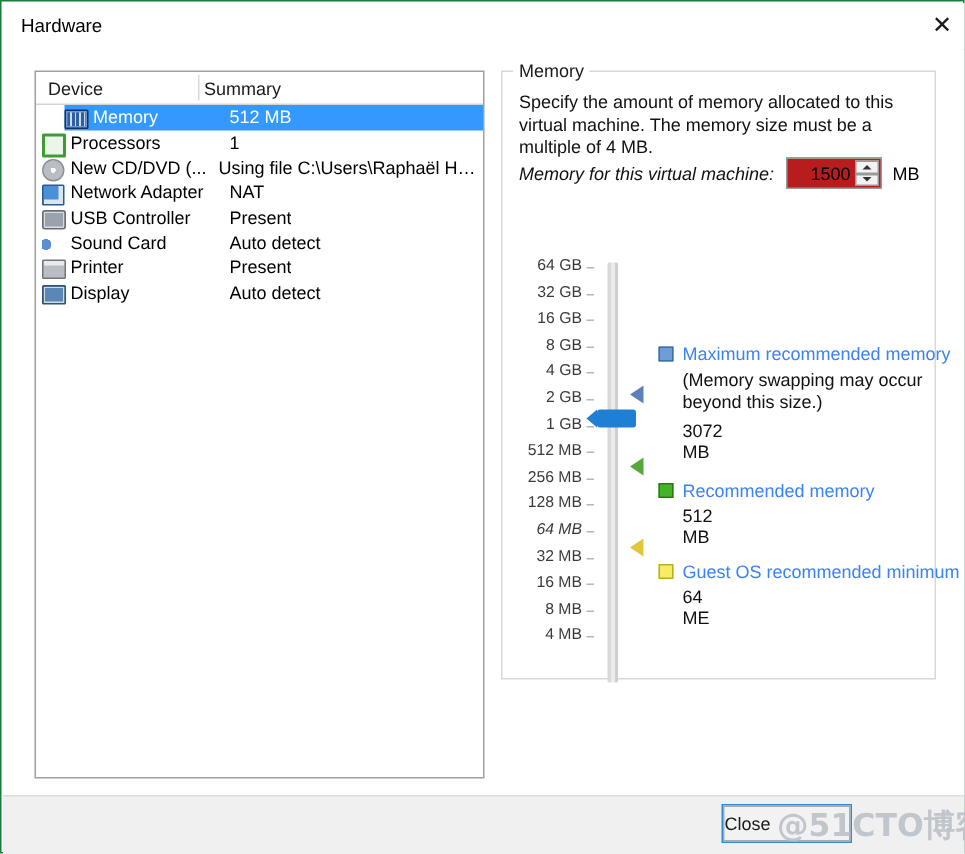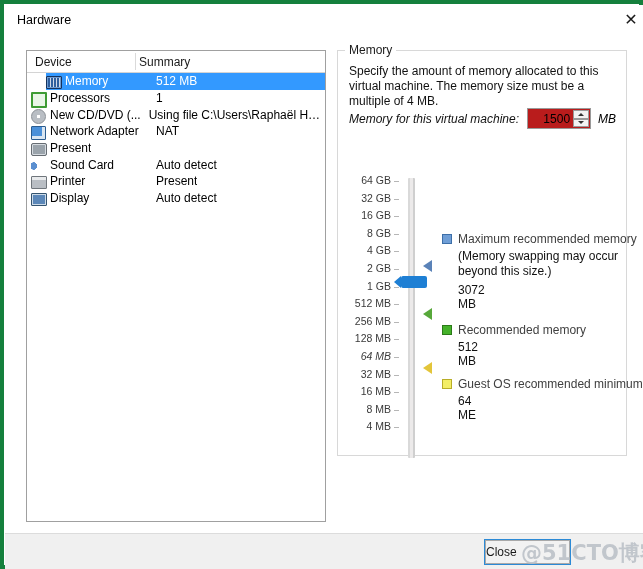--- a/index.html
+++ b/index.html
@@ -7,21 +7,21 @@
     width:643px;height:569px;
     background:#ffffff;
     font-family:"Liberation Sans","DejaVu Sans",sans-serif;
     font-size:12px;color:#000;
     overflow:hidden;
     -webkit-font-smoothing:antialiased;
   }
   .window{
     position:absolute;left:0;top:0;width:643px;height:569px;
     box-sizing:border-box;
-    border:4px solid #15803d;
+    border:1px solid #15803d;
     background:#ffffff;
     padding-left:44px;
   }
   
   .titlebar{
     position:absolute;left:1px;top:1px;width:641px;height:31px;
     background:#ffffff;
   }
   .title-text{
     position:absolute;left:12px;top:8px;
@@ -139,21 +139,21 @@
     display:flex;flex-direction:column;
   }
   .spin-b{
     flex:1;border:1px solid #9a9a9a;background:#f3f3f3;
     display:flex;align-items:center;justify-content:center;
     box-sizing:border-box;
   }
   .spin-b .ar{width:0;height:0;border-left:3px solid transparent;border-right:3px solid transparent;}
   .spin-b.up .ar{border-bottom:3px solid #333;}
   .spin-b.dn .ar{border-top:3px solid #333;}
-  .mem-unit{font-size:12px;margin-left:7px;font-style:italic;}
+  .mem-unit{font-size:12px;margin-left:7px;}
   
   .scale{position:absolute;left:334px;top:138px;width:80px;height:290px;}
   .stick{position:absolute;font-size:10.5px;color:#3a3a3a;text-align:right;
      width:52px;left:0;white-space:nowrap;}
   .stickmark{position:absolute;left:55px;width:5px;height:1px;background:#b6b6b6;}
   .track{
     position:absolute;left:403px;top:142px;width:7px;height:280px;
     background:linear-gradient(90deg,#d9d9d9 0 2px,#eceaea 2px 5px,#cfcfcf 5px 7px);
     border-radius:1px;
   }
@@ -177,21 +177,21 @@
   
   .legend{position:absolute;left:437px;top:196px;width:180px;}
   .lg-block{position:absolute;left:0;}
   .lg-sw{
     position:absolute;left:0;top:2px;width:10px;height:10px;
     box-sizing:border-box;border:1px solid #6a6a6a;
   }
   .lg-sw.blue{background:#6f9ed6;border-color:#3d6fa8;}
   .lg-sw.green{background:#45b22a;border-color:#2b7a18;}
   .lg-sw.yellow{background:#f3ee66;border-color:#b8ad28;}
-  .lg-title{position:absolute;left:16px;top:0;font-size:12px;color:#404040;white-space:nowrap;}
+  .lg-title{position:absolute;left:16px;top:0;font-size:12px;color:#3b82f6;white-space:nowrap;}
   .lg-note{position:absolute;left:16px;top:17px;font-size:12px;line-height:15px;color:#111;width:165px;}
   .lg-val{position:absolute;left:16px;font-size:12px;color:#111;}
   
   .btn{
     position:absolute;box-sizing:border-box;
     border:1px solid #a9a9a9;background:#f2f2f2;
     font-size:12px;color:#1a1a1a;
     display:flex;align-items:center;justify-content:flex-start;
     font-family:"Liberation Sans",sans-serif;
   }
@@ -267,20 +267,21 @@
             <span class="ico">
               <span class="ic-net" style="display:block;"></span>
             </span>
             <span class="dev">Network Adapter</span>
             <span class="sum">NAT</span>
           </div>
           <div class="row">
             <span class="ico">
               <span class="ic-usb" style="display:block;"></span>
             </span>
+            <span class="dev">USB Controller</span>
             <span class="sum">Present</span>
           </div>
           <div class="row">
             <span class="ico">
               <span class="ic-sound" style="display:block;"></span>
             </span>
             <span class="dev">Sound Card</span>
             <span class="sum">Auto detect</span>
           </div>
           <div class="row">

